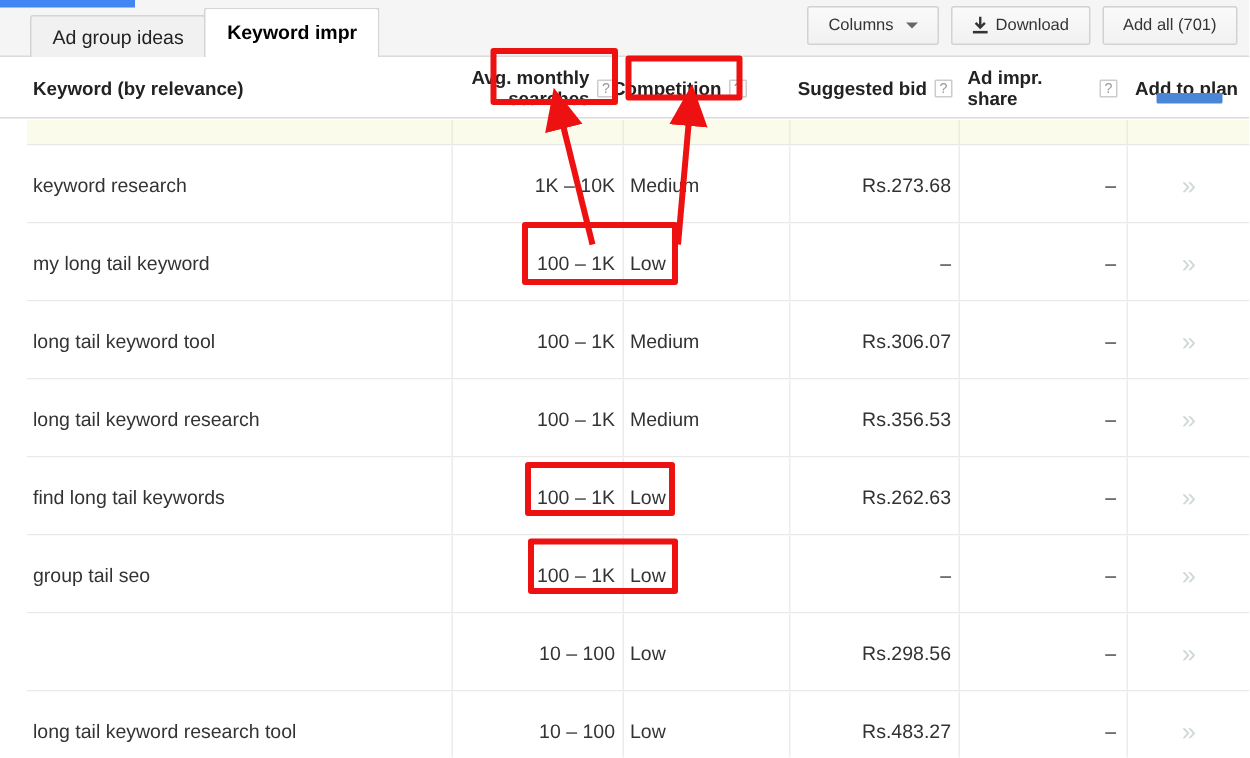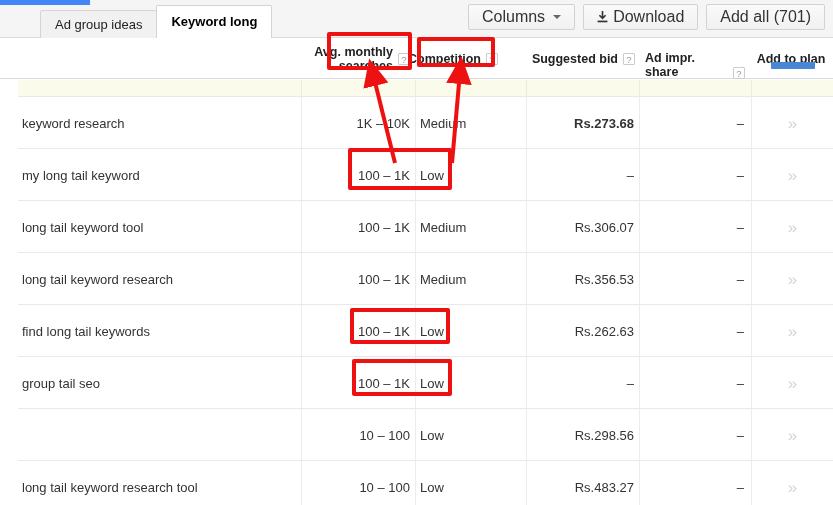--- a/index.html
+++ b/index.html
@@ -34,21 +34,20 @@
     border-bottom: 1px solid #dcdcdc;
   }
 
   
   .tabs {
     position: absolute;
     left: 20px; top: 5px;
     display: flex;
     align-items: flex-end;
     height: 33px;
-    margin-left: 20px;
   }
   .tab {
     height: 28px;
     line-height: 27px;
     padding: 0 14px;
     font-size: 13px;
     color: #222;
     background: #f1f1f1;
     border: 1px solid #d4d4d4;
     border-bottom: none;
@@ -72,21 +71,21 @@
     position: absolute;
     right: 8px; top: 4px;
     display: flex;
     align-items: center;
     height: 26px;
   }
   .tbtn {
     height: 26px;
     line-height: 24px;
     padding: 0 13px;
-    font-size: 16px;
+    font-size: 11px;
     color: #333;
     background: linear-gradient(#fafafa, #f1f1f1);
     border: 1px solid #d2d2d2;
     border-radius: 2px;
     margin-left: 8px;
     cursor: pointer;
     white-space: nowrap;
     display: flex;
     align-items: center;
     gap: 5px;
@@ -214,21 +213,21 @@
 <div id="app">
 
   <div class="toolbar">
     <div class="blue-accent"></div>
 
     <div class="tabs">
       <div class="tab">
         <span>Ad group ideas</span>
       </div>
       <div class="tab active">
-        <span>Keyword long</span>
+        <span>Keyword impr</span>
       </div>
     </div>
 
     <div class="tool-btns">
       <div class="tbtn">
         <span>Columns</span>
         <span class="caret"></span>
       </div>
       <div class="tbtn">
         <span class="dl-icon">
@@ -239,37 +238,40 @@
         </span>
         <span>Download</span>
       </div>
       <div class="tbtn">
         <span>Add all (701)</span>
       </div>
     </div>
   </div>
 
   <div class="tbl-head">
+    <div class="hcell l" style="left:22px; width:270px;">
+      <span class="lbl">Keyword (by relevance)</span>
+    </div>
 
     <div class="hcell r" style="left:312px; width:98px; text-align:right;">
       <span class="lbl" style="text-align:right; font-weight:bold;">Avg. monthly searches</span>
       <span class="q">?</span>
     </div>
 
     <div class="hcell l" style="left:408px; width:105px;">
       <span class="lbl">Competition</span>
       <span class="q">?</span>
     </div>
 
     <div class="hcell r" style="left:510px; width:125px;">
       <span class="lbl">Suggested bid</span>
       <span class="q">?</span>
     </div>
 
-    <div class="hcell r" style="left:645px; width:100px;align-items:flex-end;">
+    <div class="hcell r" style="left:645px; width:100px;">
       <span class="lbl">Ad impr. share</span>
       <span class="q">?</span>
     </div>
 
     <div class="hcell c" style="left:752px; width:78px;">
       <span class="lbl">Add to plan</span>
     </div>
   </div>
 
   <div class="cream-row">
@@ -284,21 +286,21 @@
   <div class="rows" id="rows">
       <div class="row">
         <div class="vdiv" style="left: 283px;"></div>
         <div class="vdiv" style="left: 397px;"></div>
         <div class="vdiv" style="left: 508px;"></div>
         <div class="vdiv" style="left: 621px;"></div>
         <div class="vdiv" style="left: 733px;"></div>
         <div class="cell l" style="left: 4px; width: 276px;">keyword research</div>
         <div class="cell r" style="left: 286px; width: 106px;">1K – 10K</div>
         <div class="cell l" style="left: 402px; width: 100px;">Medium</div>
-        <div class="cell r" style="left: 500px; width: 116px; font-weight: bold;">Rs.273.68</div>
+        <div class="cell r" style="left: 500px; width: 116px;">Rs.273.68</div>
         <div class="cell r" style="left: 614px; width: 112px;">–</div>
         <div class="cell c" style="left: 735px; width: 78px;">
           <span class="chev">»</span>
         </div>
       </div>
       <div class="row">
         <div class="vdiv" style="left: 283px;"></div>
         <div class="vdiv" style="left: 397px;"></div>
         <div class="vdiv" style="left: 508px;"></div>
         <div class="vdiv" style="left: 621px;"></div>

